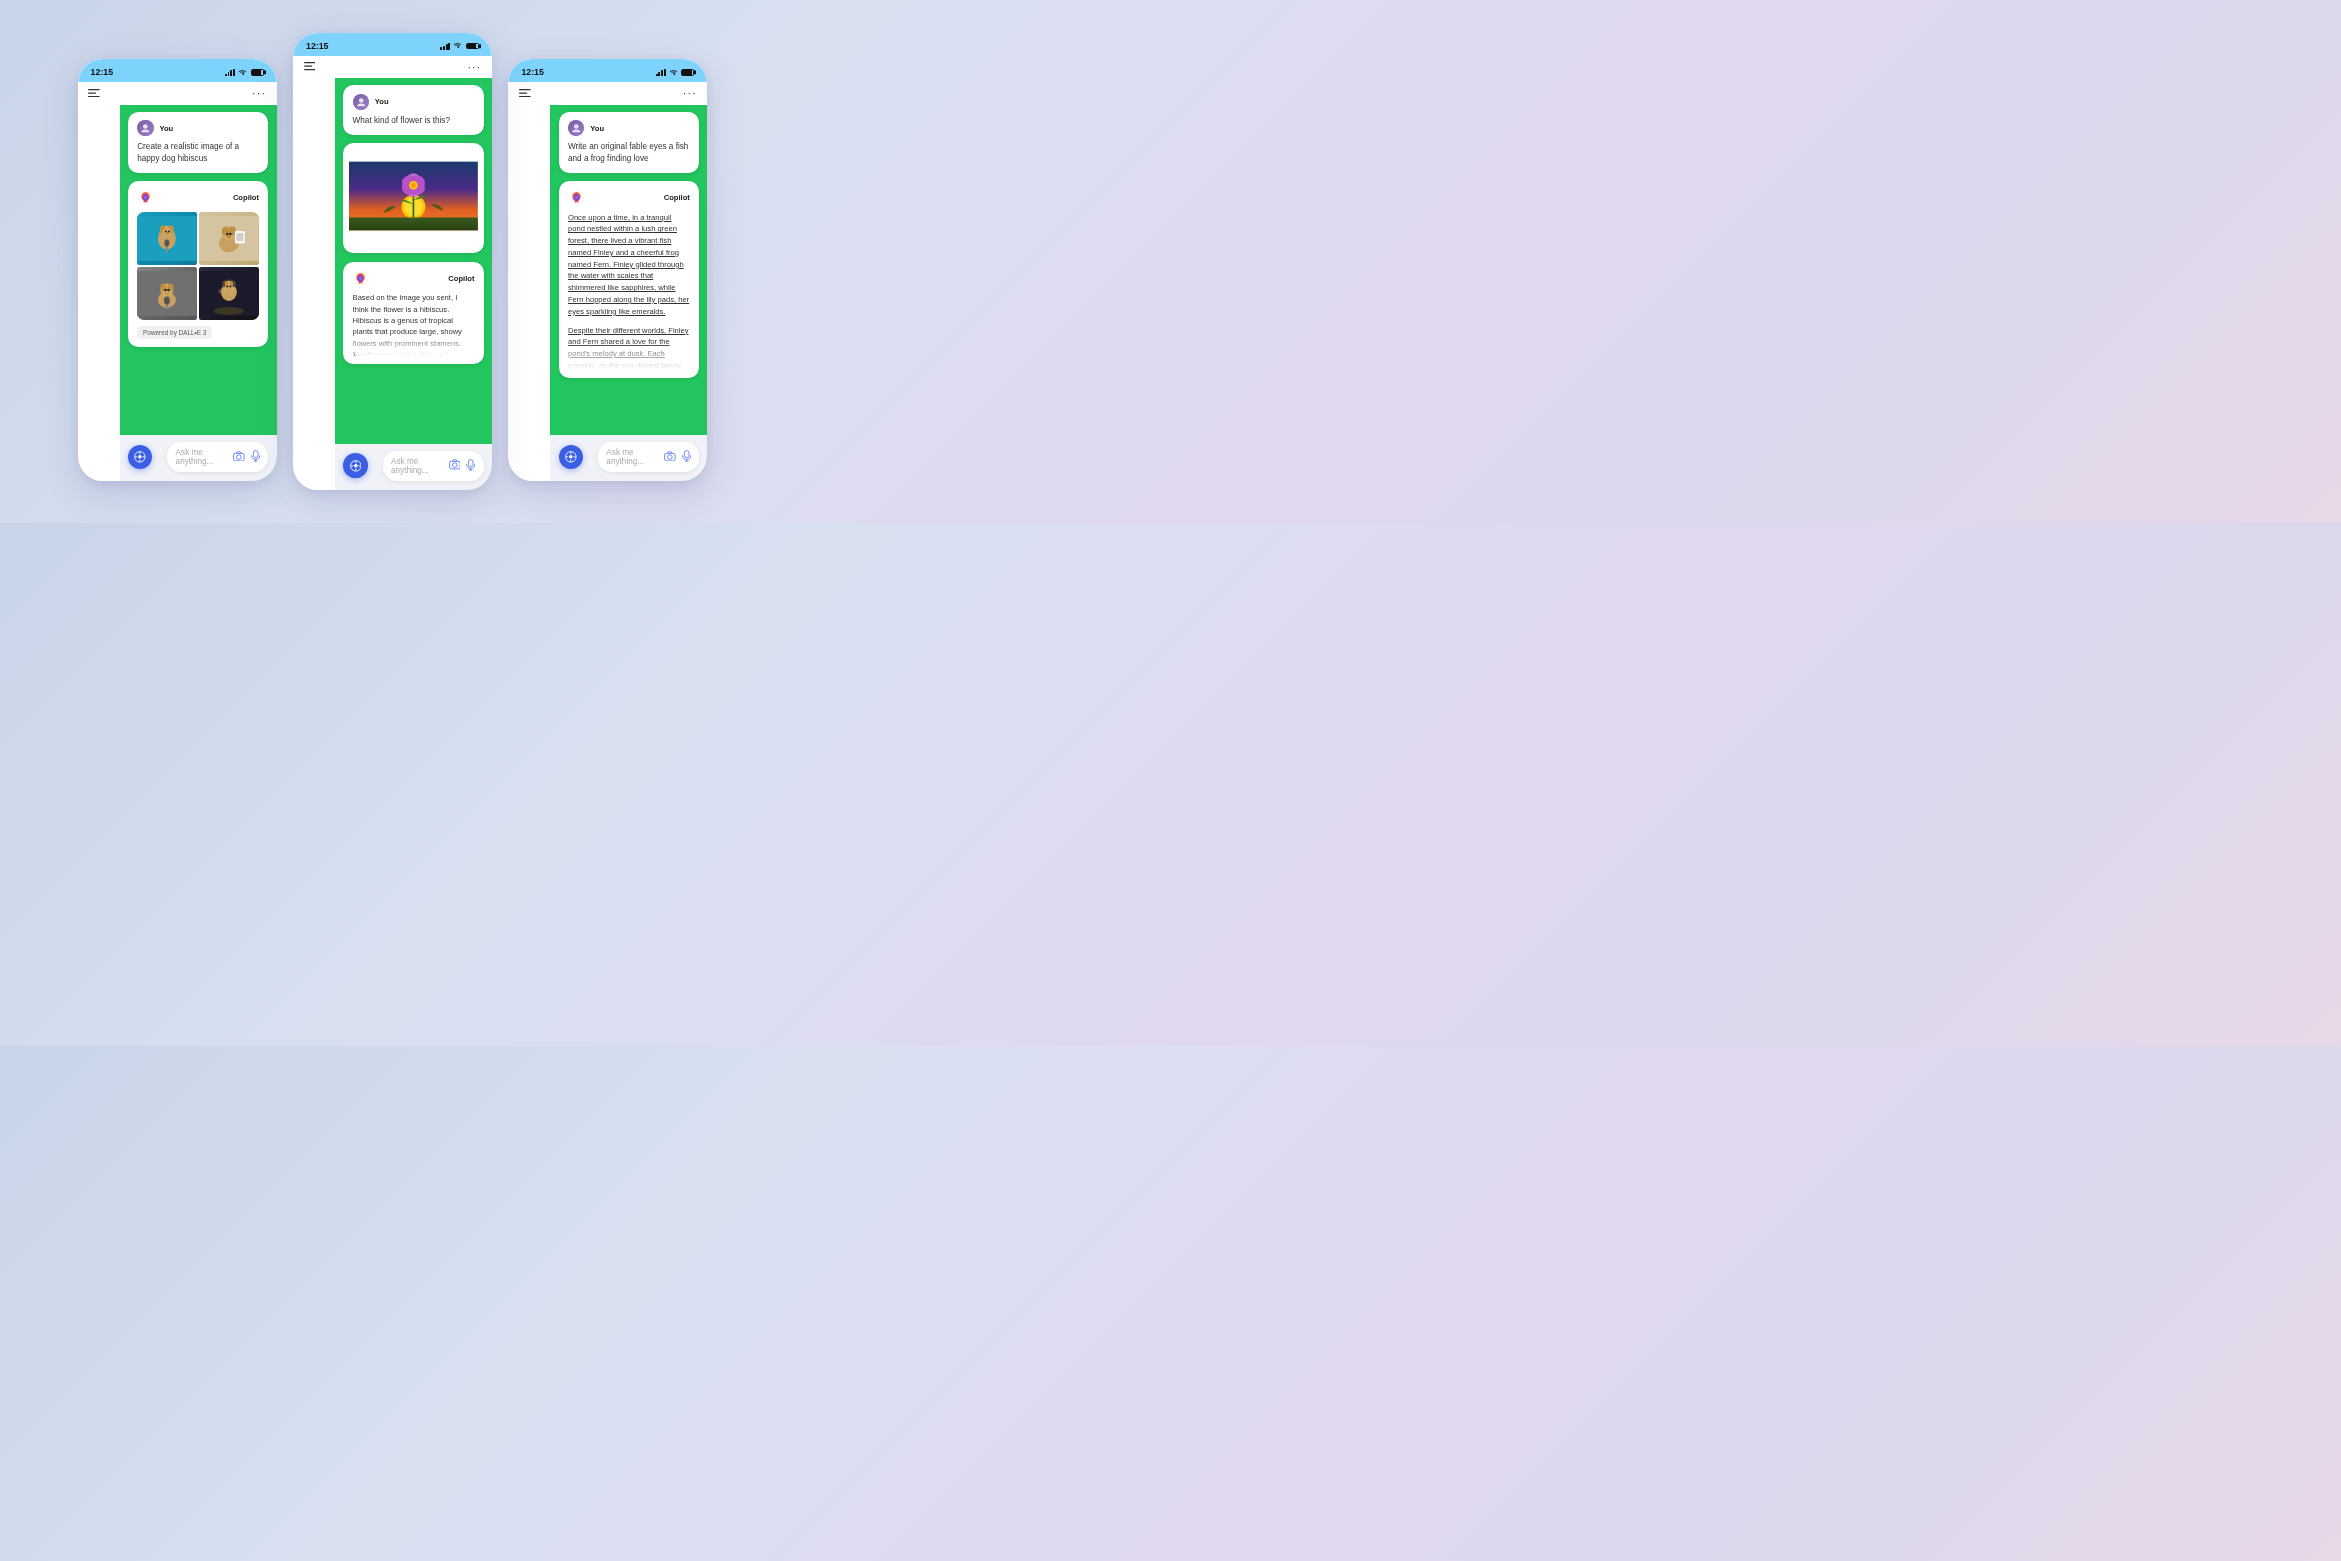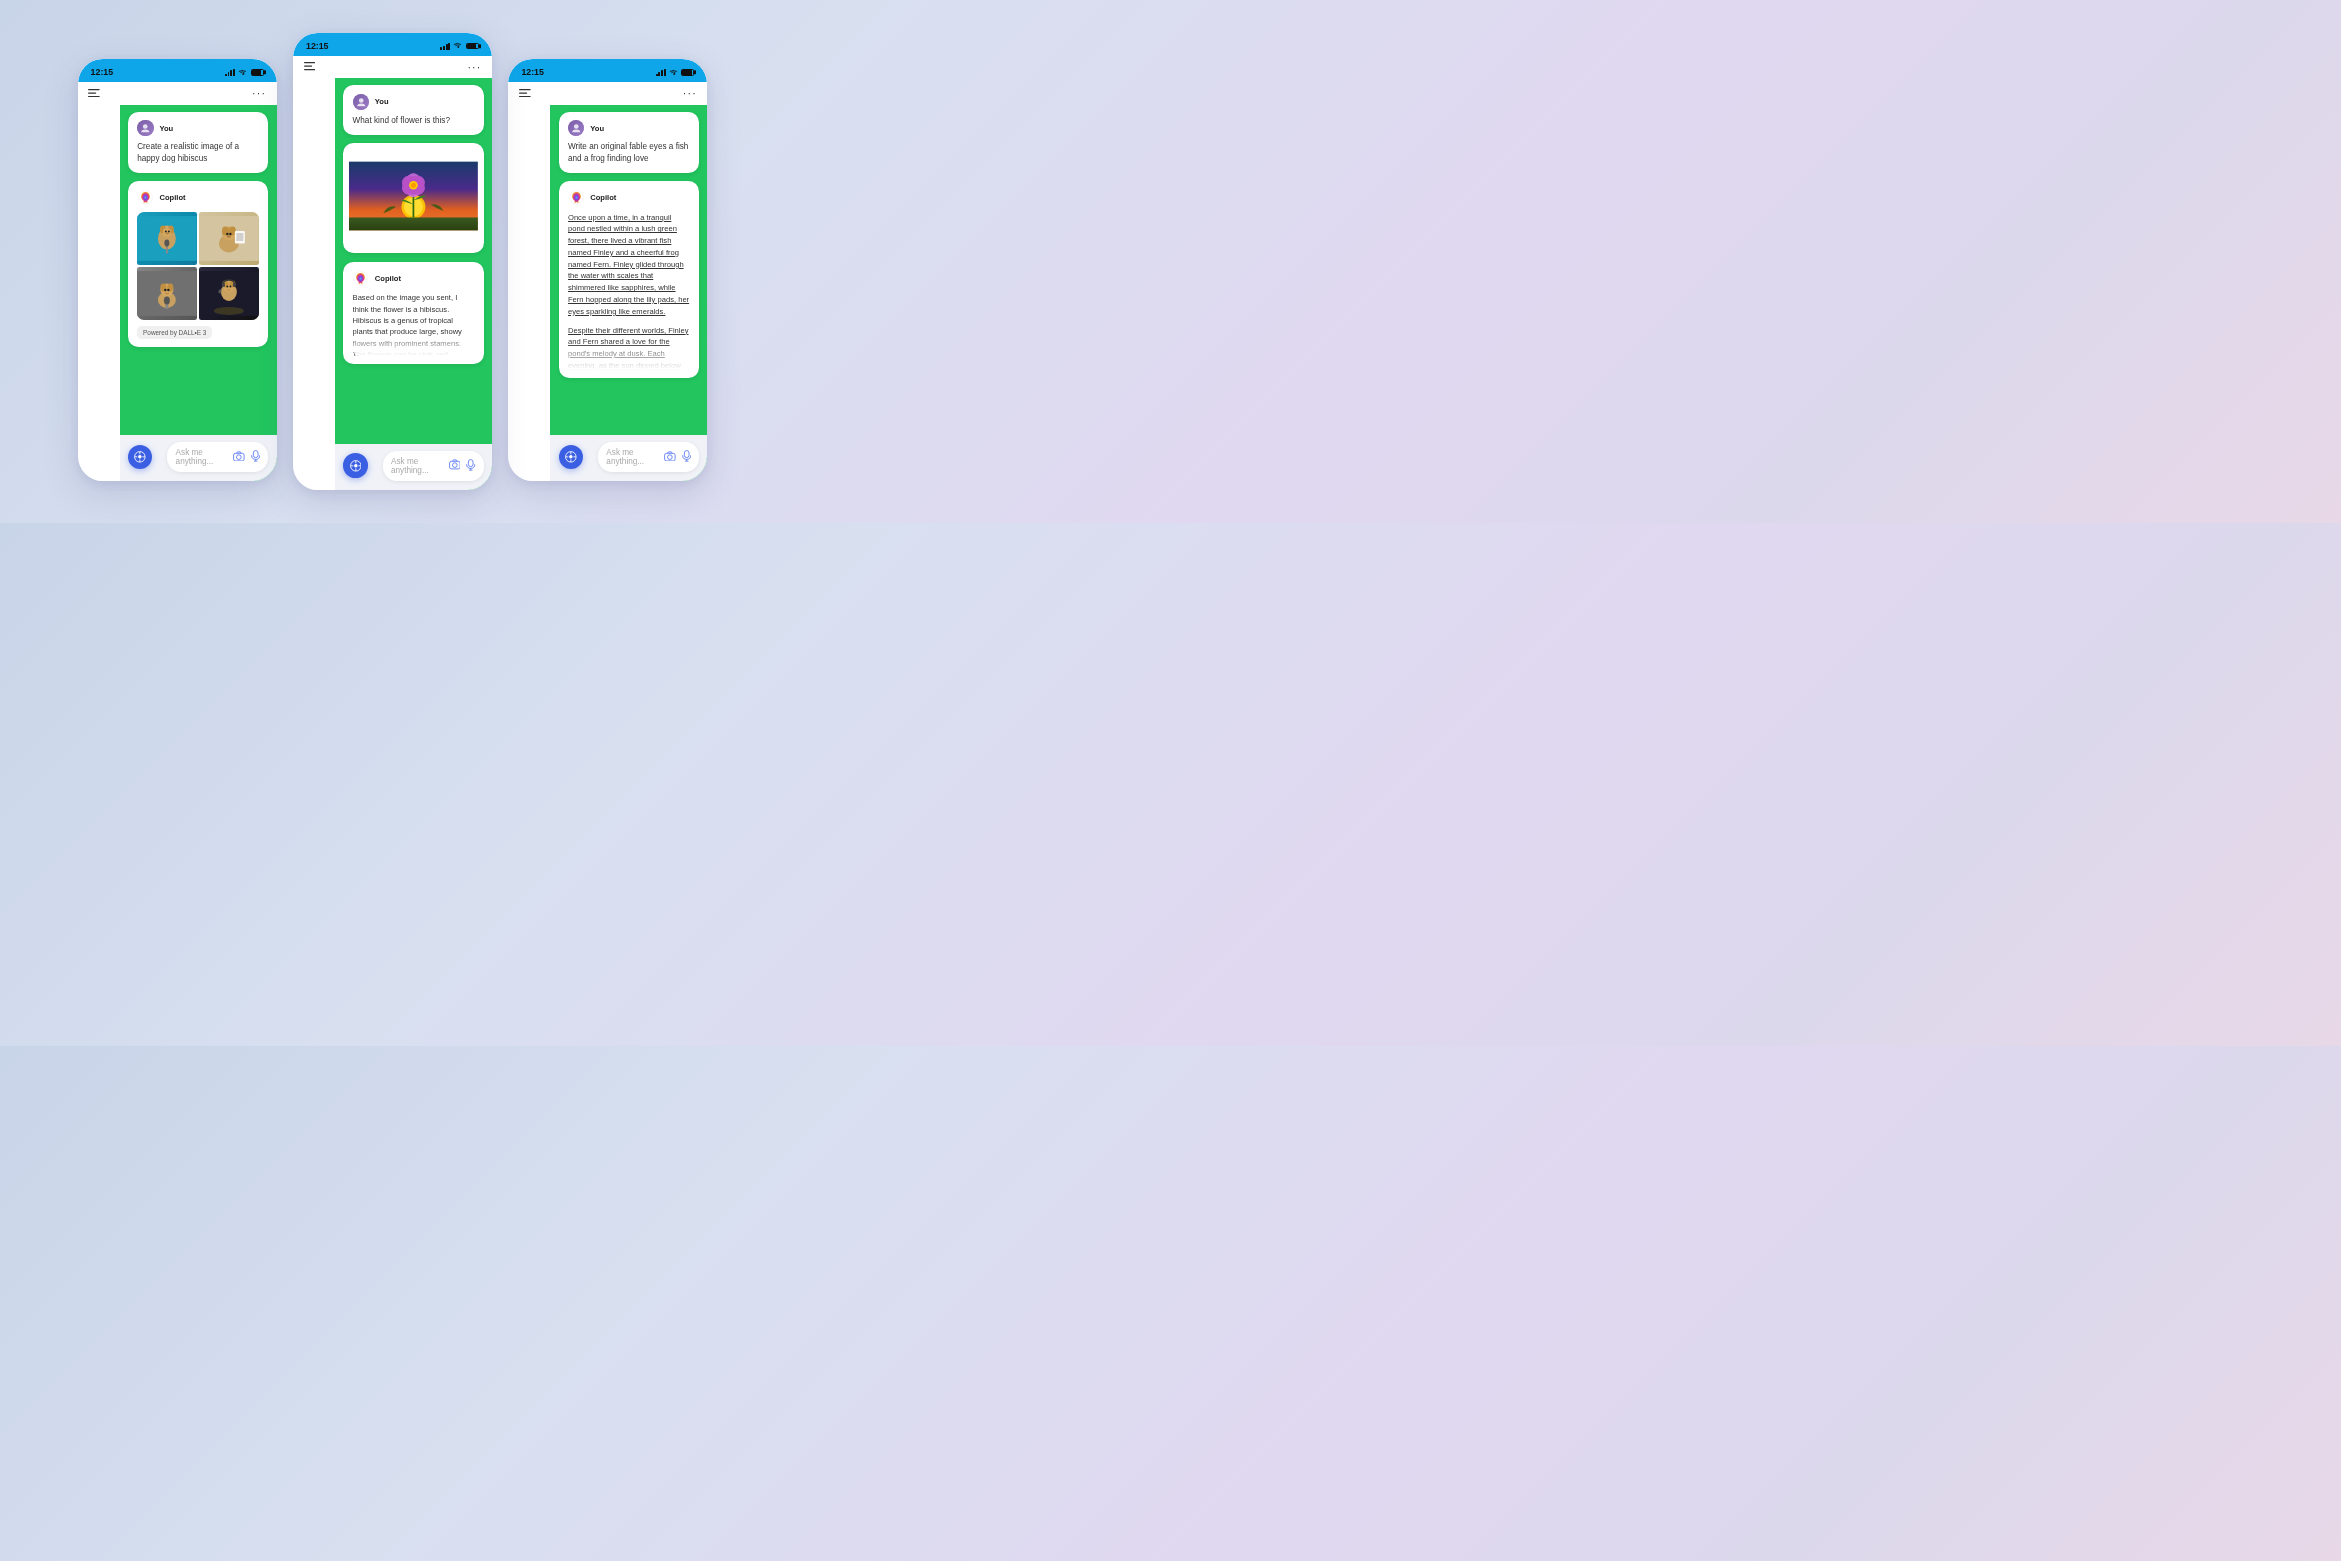--- a/index.html
+++ b/index.html
@@ -45,21 +45,21 @@
       height: 457px;
       z-index: 2;
     }
 
     
     .status-bar {
       display: flex;
       justify-content: space-between;
       align-items: center;
       padding: 8.2px 13px 4.7px 13px;
-      background: #0ea5e9;
+      background: #7dd3fc;
     }
 
     .status-time {
       font-size: 8.8px;
       font-weight: 600;
       color: #111;
     }
 
     .status-icons {
       display: flex;
@@ -194,20 +194,21 @@
       padding: 8.2px 9.4px;
       margin-bottom: 8.2px;
       box-shadow: 0 1.2px 4.7px rgba(0,0,0,0.07);
     }
 
     .copilot-header {
       display: flex;
       align-items: center;
       gap: 5.9px;
       margin-bottom: 5.9px;
+      justify-content: space-between;
     }
 
     .copilot-logo {
       width: 16.4px;
       height: 16.4px;
       border-radius: 50%;
       display: flex;
       align-items: center;
       justify-content: center;
     }

